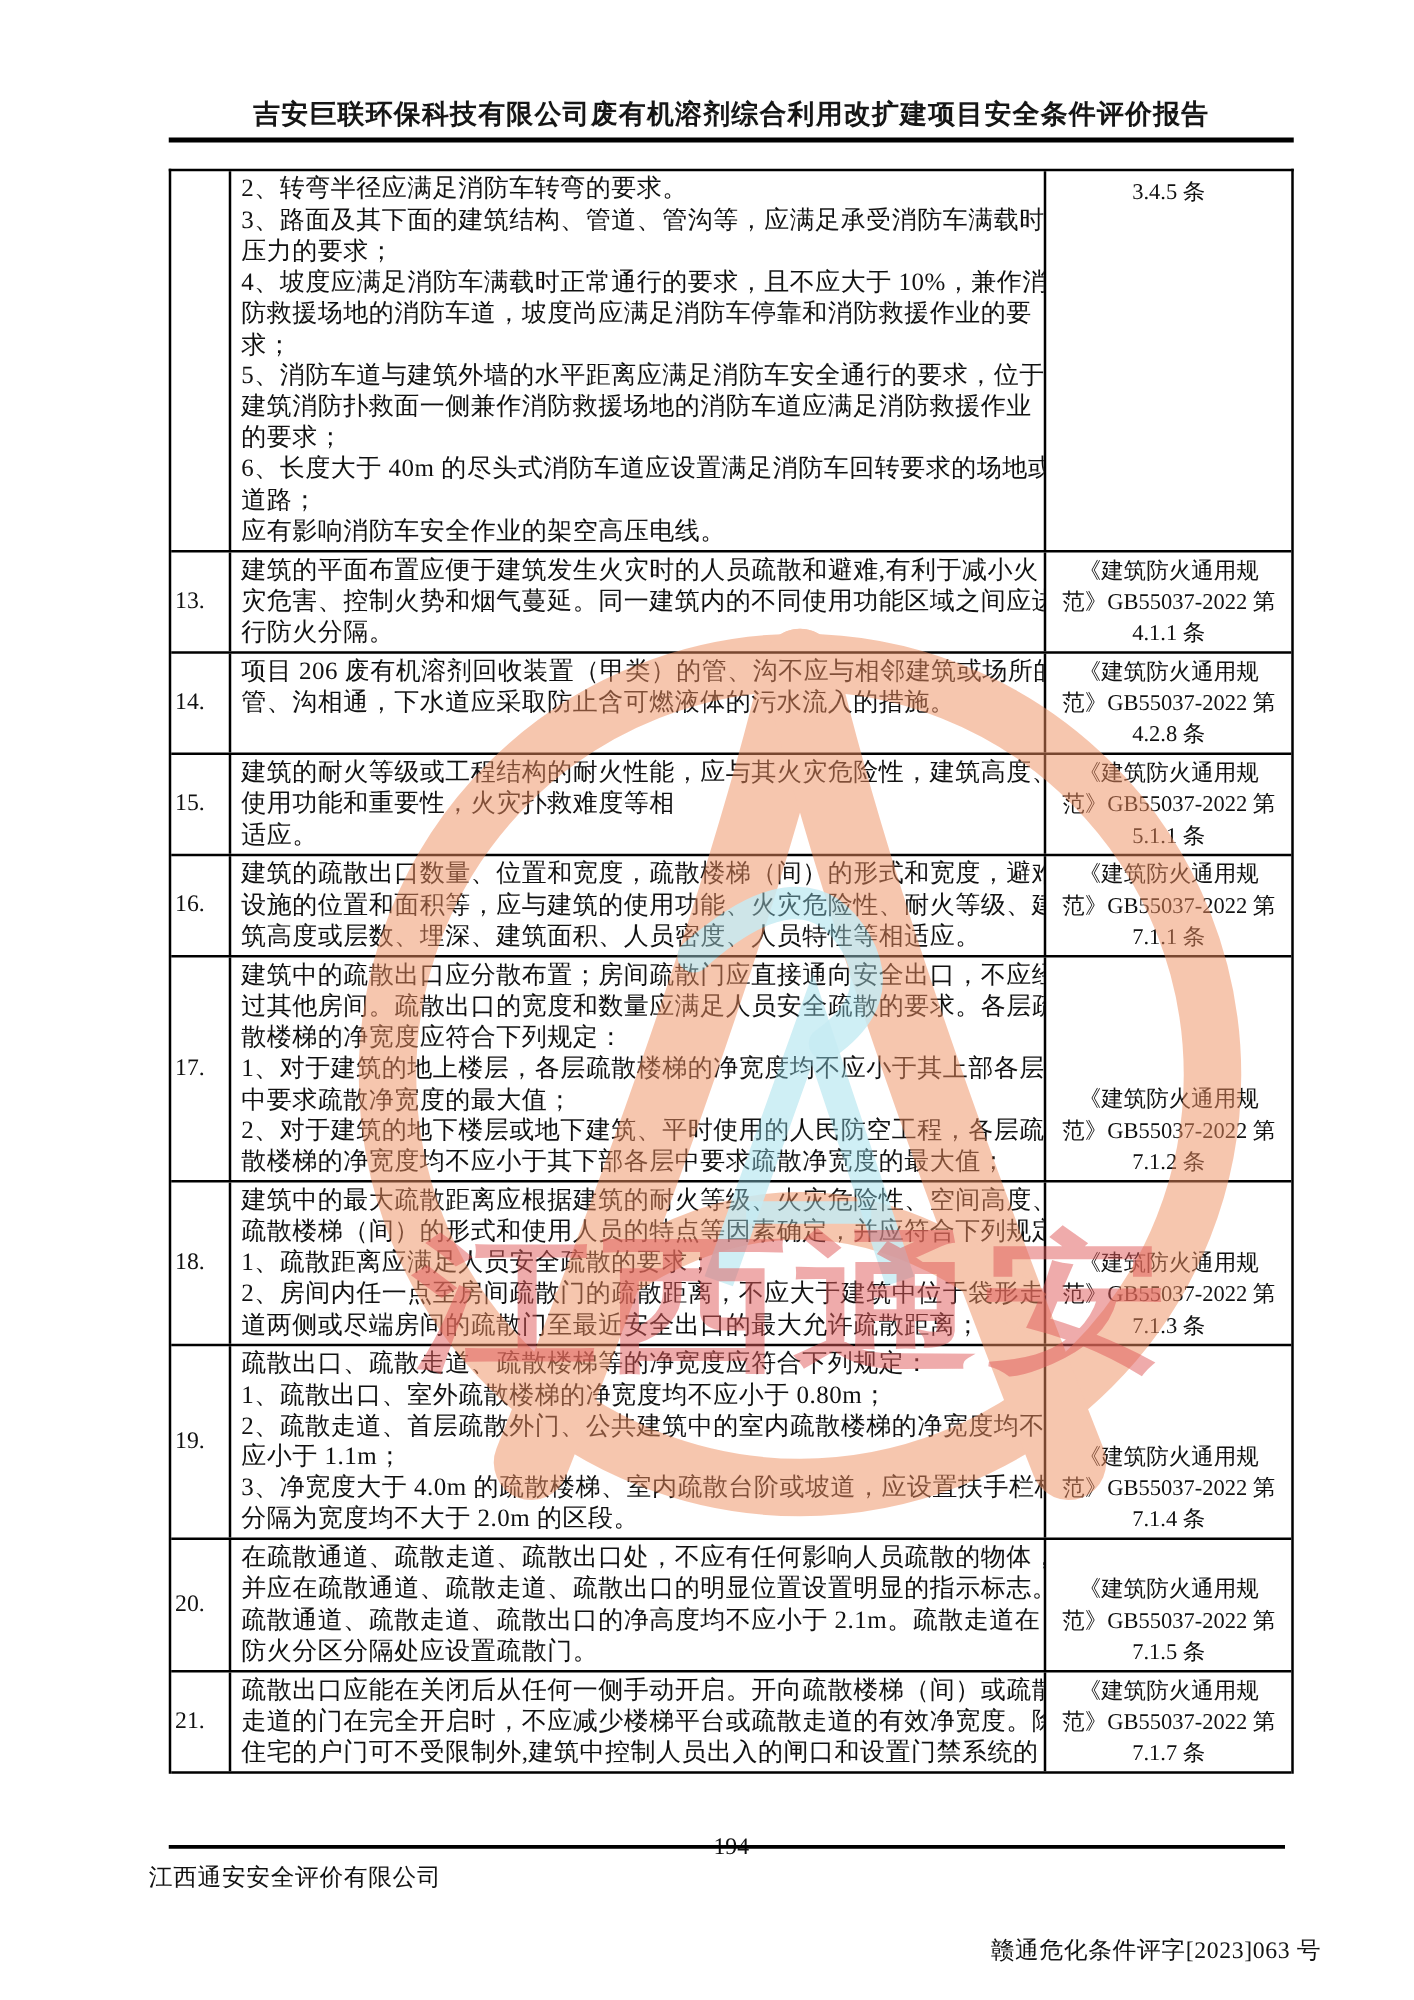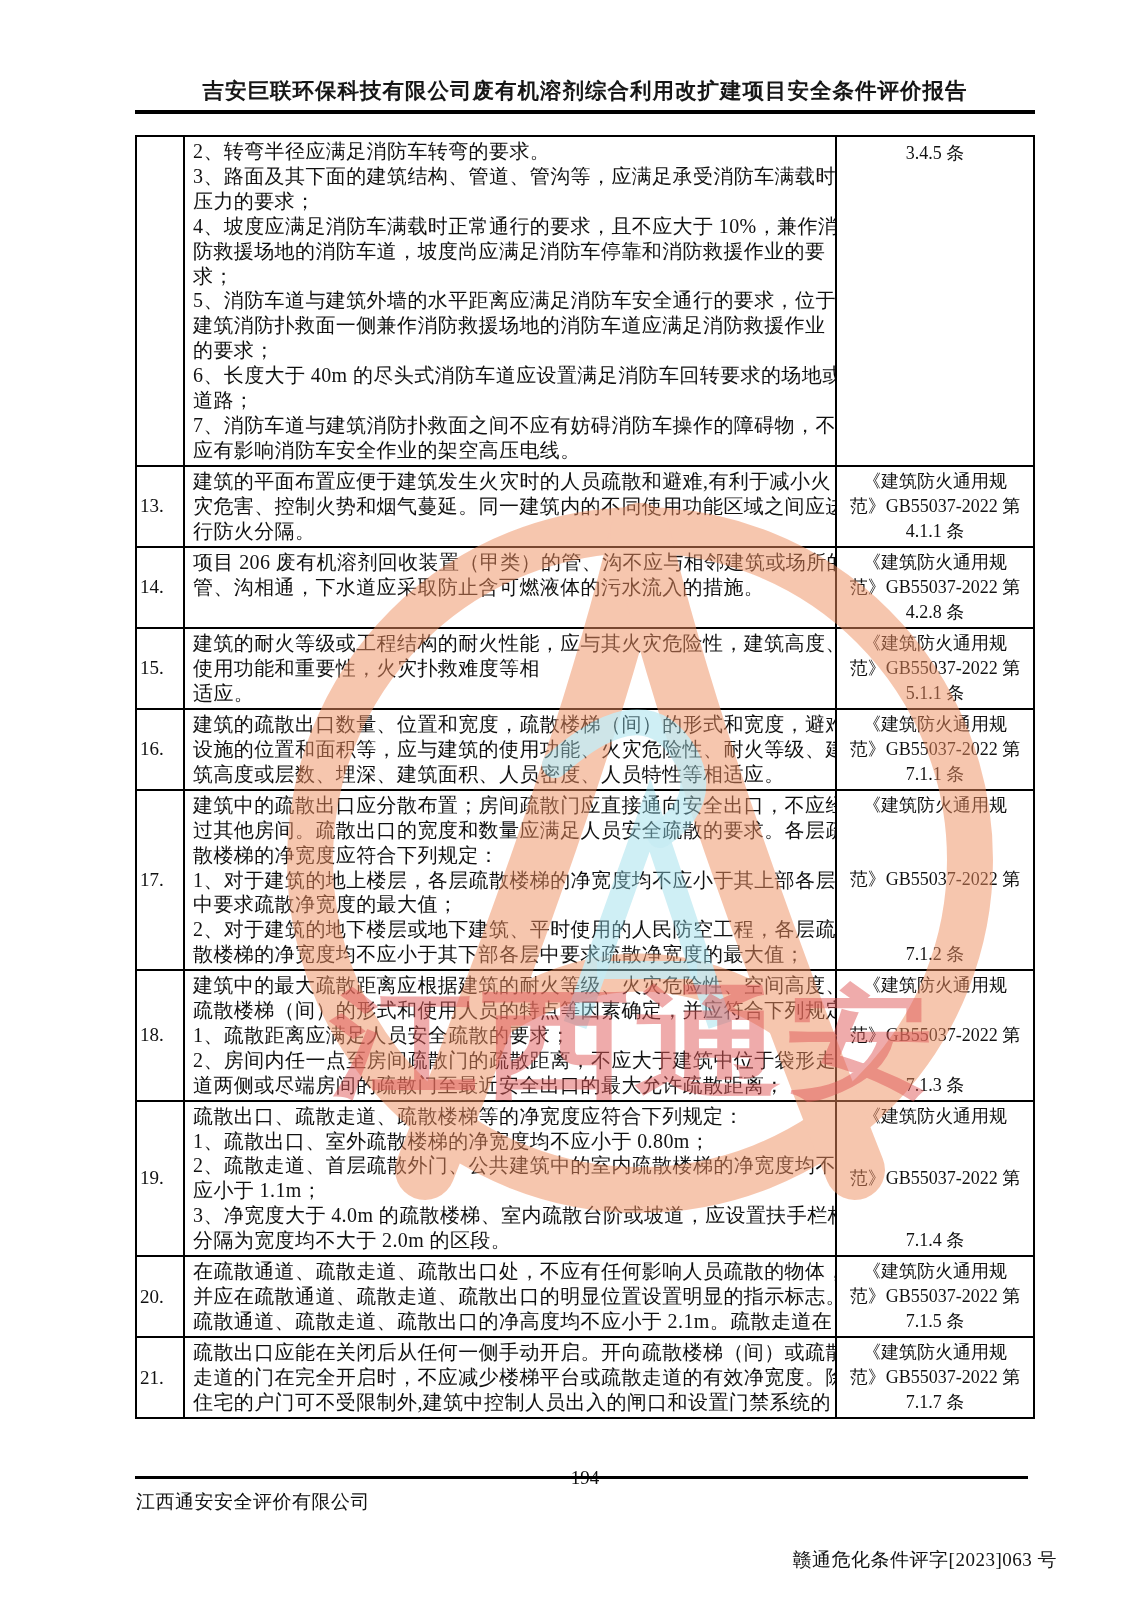--- a/index.html
+++ b/index.html
@@ -12,38 +12,38 @@
   .title-rule{position:absolute;top:110px;left:135px;width:900px;height:4px;background:#000;}
 
   .report-table{position:absolute;top:135px;left:135px;width:900px;
                 border:2px solid #000;border-bottom:none;box-sizing:border-box;background:transparent;z-index:1;}
   .t-row{display:flex;border-bottom:2px solid #000;box-sizing:border-box;}
   .cell{box-sizing:border-box;}
   .cell.num{width:48px;border-right:2px solid #000;display:flex;align-items:center;
             padding-left:3px;font-size:19px;flex-shrink:0;}
   .cell.content{flex:1;padding:2px 8px;overflow:hidden;}
   .cell.ref{width:198px;border-left:2px solid #000;display:flex;flex-direction:column;
-            justify-content:space-between;text-align:center;font-size:18px;padding:2px 2px;flex-shrink:0;}
+            justify-content:flex-end;text-align:center;font-size:18px;padding:2px 2px;flex-shrink:0;}
   .cell.ref.top{justify-content:flex-start;padding-top:4px;}
   .line{line-height:24.9px;font-size:20px;letter-spacing:0.4px;white-space:nowrap;}
   .a-c{text-align:left;}
   .a-l{text-align:left;}
   .rline{line-height:25px;white-space:nowrap;}
 
   .wm-logo{position:absolute;left:255px;top:465px;width:770px;height:770px;
            opacity:.5;pointer-events:none;z-index:4;}
   .wm-red{position:absolute;left:330px;top:985px;font-size:148px;line-height:1;
           letter-spacing:4px;color:#e05a5a;opacity:.5;font-weight:700;
           transform:scaleY(.8);transform-origin:top left;pointer-events:none;z-index:5;
           white-space:nowrap;}
 
   .page-number{position:absolute;top:1430px;left:135px;width:900px;text-align:center;
                font-size:19px;margin-top:37px;}
   .footer-rule{position:absolute;top:1476px;left:135px;width:893px;height:3px;background:#000;}
-  .footer-left{position:absolute;top:1489px;left:136px;font-size:19px;letter-spacing:0.5px;}
+  .footer-left{position:absolute;top:1489px;left:119px;font-size:19px;letter-spacing:0.5px;}
   .footer-right{position:absolute;top:1547px;right:74px;font-size:19px;letter-spacing:0.5px;}
 </style>
 </head>
 <body>
 
 <div class="page">
 
   <div class="doc-title">吉安巨联环保科技有限公司废有机溶剂综合利用改扩建项目安全条件评价报告</div>
   <div class="title-rule"></div>
 
@@ -55,21 +55,20 @@
           <div class="line a-l">3、路面及其下面的建筑结构、管道、管沟等，应满足承受消防车满载时</div>
           <div class="line a-c">压力的要求；</div>
           <div class="line a-l">4、坡度应满足消防车满载时正常通行的要求，且不应大于 10%，兼作消</div>
           <div class="line a-l">防救援场地的消防车道，坡度尚应满足消防车停靠和消防救援作业的要</div>
           <div class="line a-c">求；</div>
           <div class="line a-l">5、消防车道与建筑外墙的水平距离应满足消防车安全通行的要求，位于</div>
           <div class="line a-l">建筑消防扑救面一侧兼作消防救援场地的消防车道应满足消防救援作业</div>
           <div class="line a-c">的要求；</div>
           <div class="line a-l">6、长度大于 40m 的尽头式消防车道应设置满足消防车回转要求的场地或</div>
           <div class="line a-c">道路；</div>
-          <div class="line a-l">7、消防车道与建筑消防扑救面之间不应有妨碍消防车操作的障碍物，不</div>
           <div class="line a-c">应有影响消防车安全作业的架空高压电线。</div>
         </div>
         <div class="cell ref top">
           <div class="rline">3.4.5 条</div>
         </div>
       </div>
       <div class="t-row">
         <div class="cell num">13.</div>
         <div class="cell content">
           <div class="line a-l">建筑的平面布置应便于建筑发生火灾时的人员疏散和避难,有利于减小火</div>
@@ -167,20 +166,21 @@
           <div class="rline">范》GB55037-2022 第</div>
           <div class="rline">7.1.4 条</div>
         </div>
       </div>
       <div class="t-row">
         <div class="cell num">20.</div>
         <div class="cell content">
           <div class="line a-l">在疏散通道、疏散走道、疏散出口处，不应有任何影响人员疏散的物体，</div>
           <div class="line a-l">并应在疏散通道、疏散走道、疏散出口的明显位置设置明显的指示标志。</div>
           <div class="line a-l">疏散通道、疏散走道、疏散出口的净高度均不应小于 2.1m。疏散走道在</div>
+          <div class="line a-c">防火分区分隔处应设置疏散门。</div>
         </div>
         <div class="cell ref">
           <div class="rline">《建筑防火通用规</div>
           <div class="rline">范》GB55037-2022 第</div>
           <div class="rline">7.1.5 条</div>
         </div>
       </div>
       <div class="t-row">
         <div class="cell num">21.</div>
         <div class="cell content">

